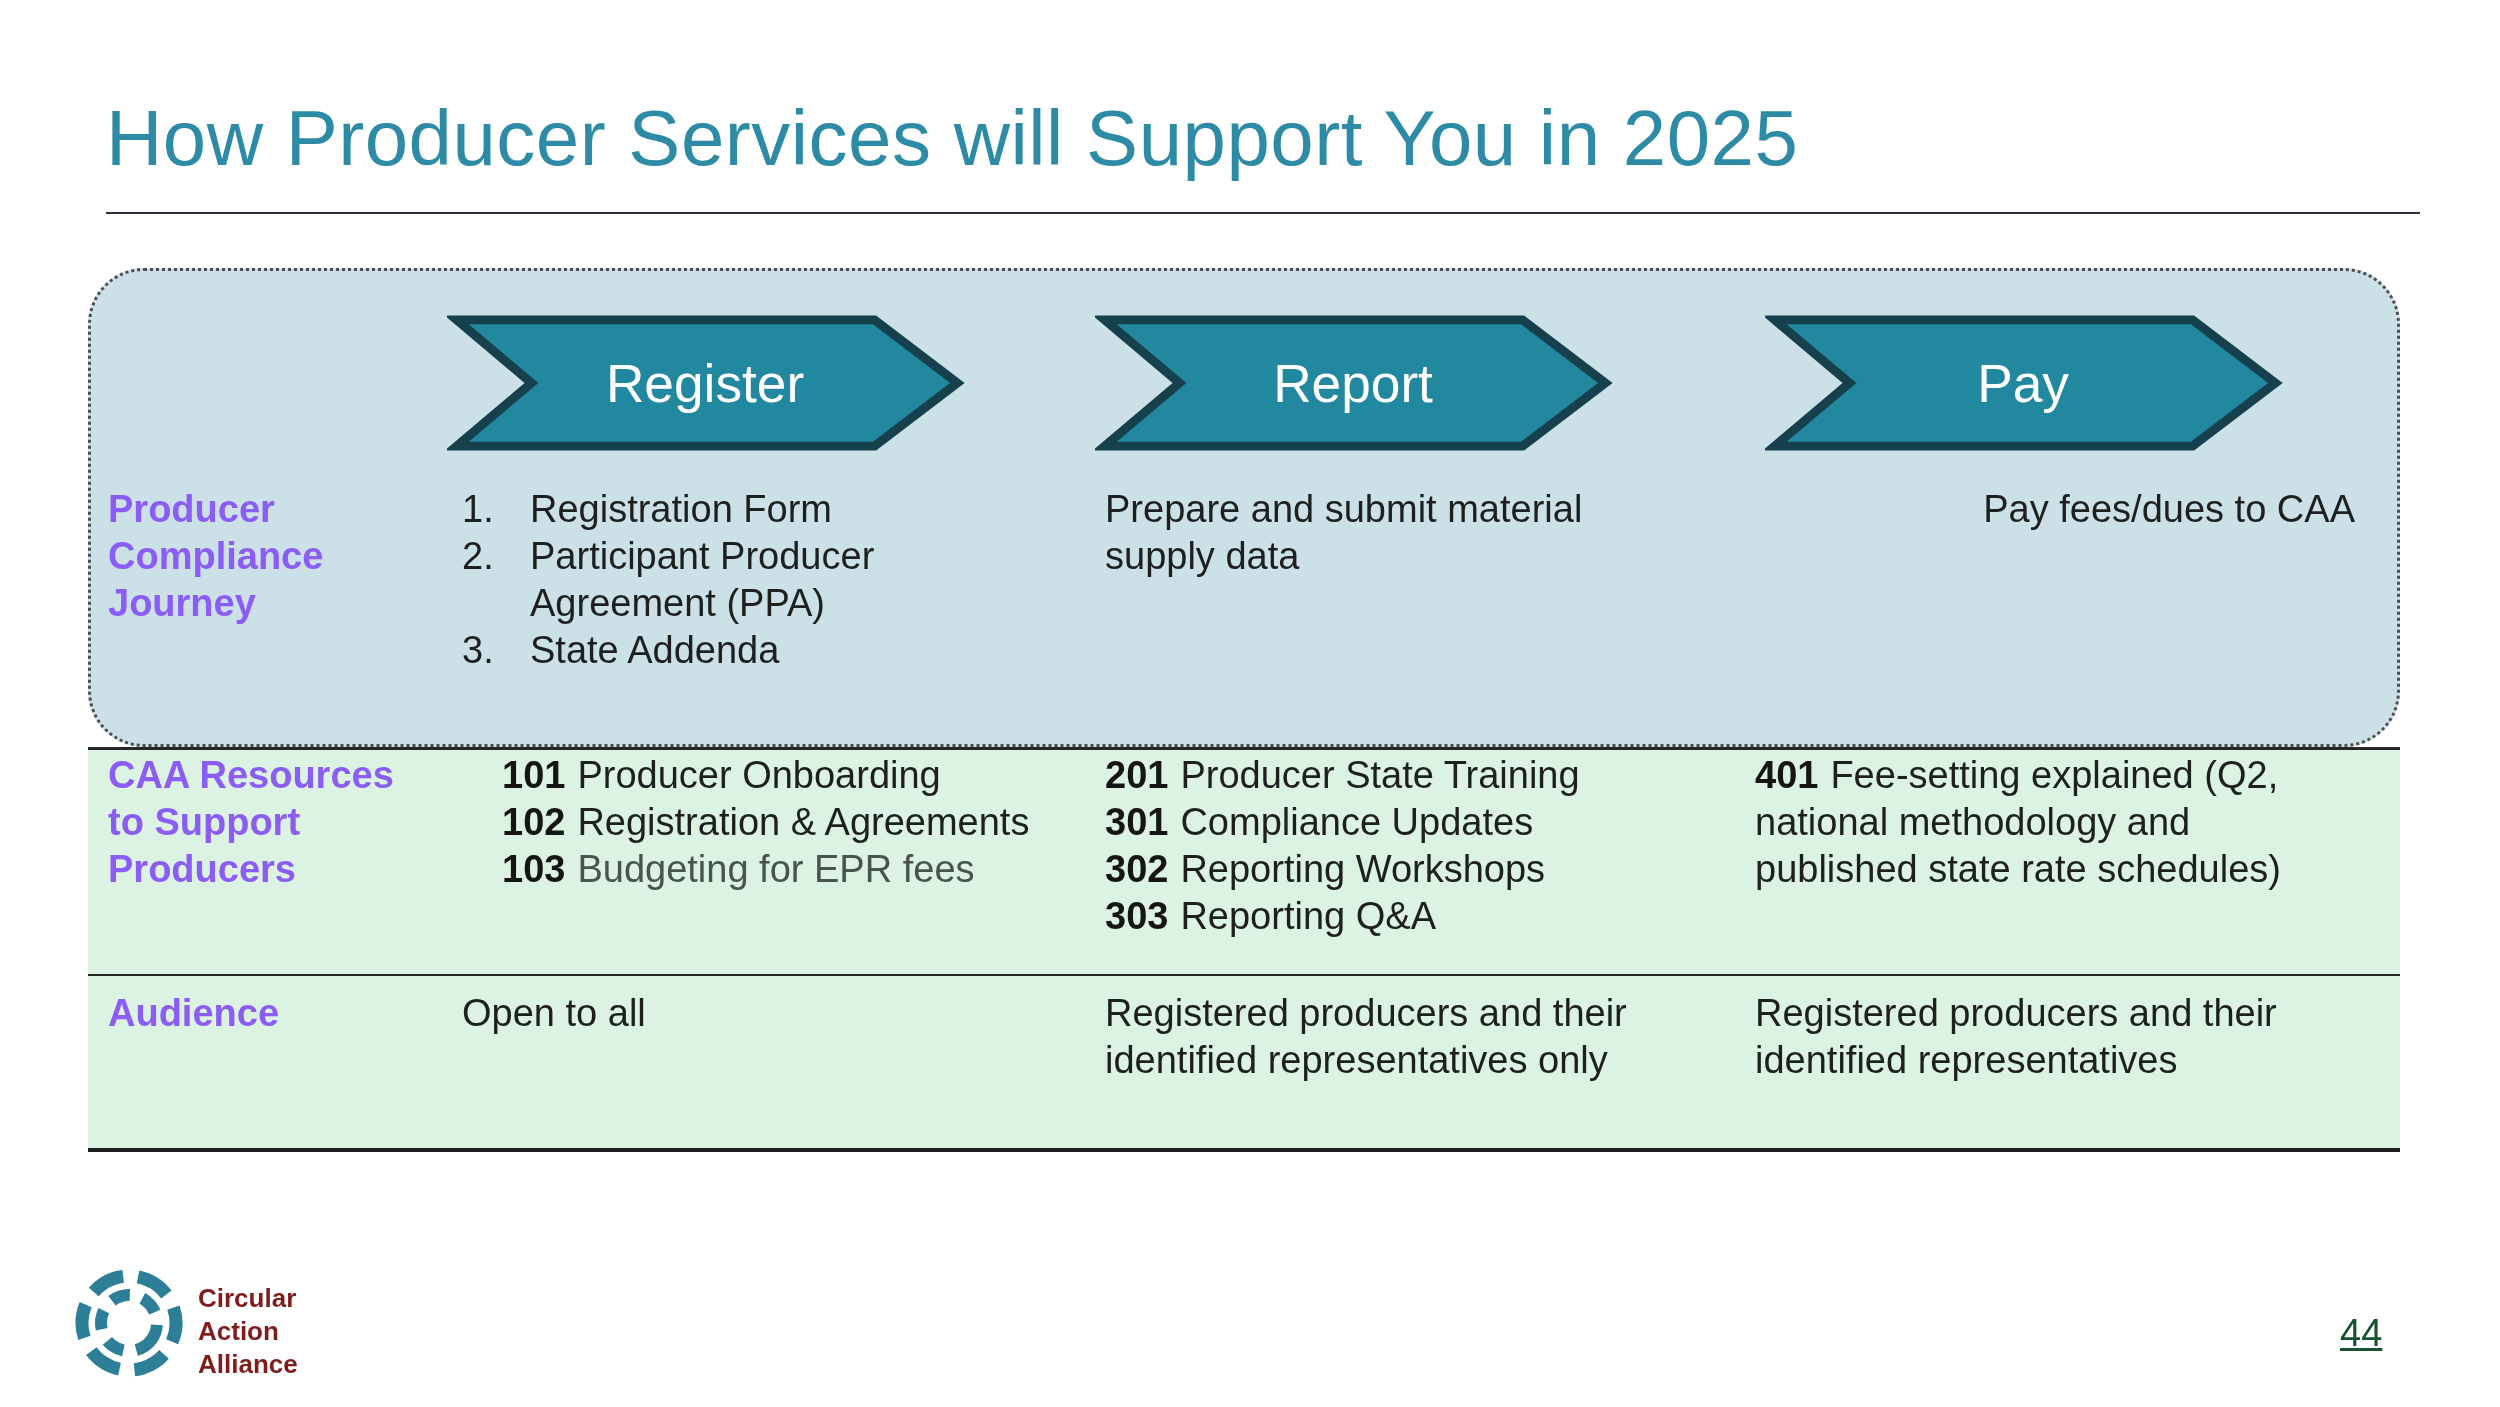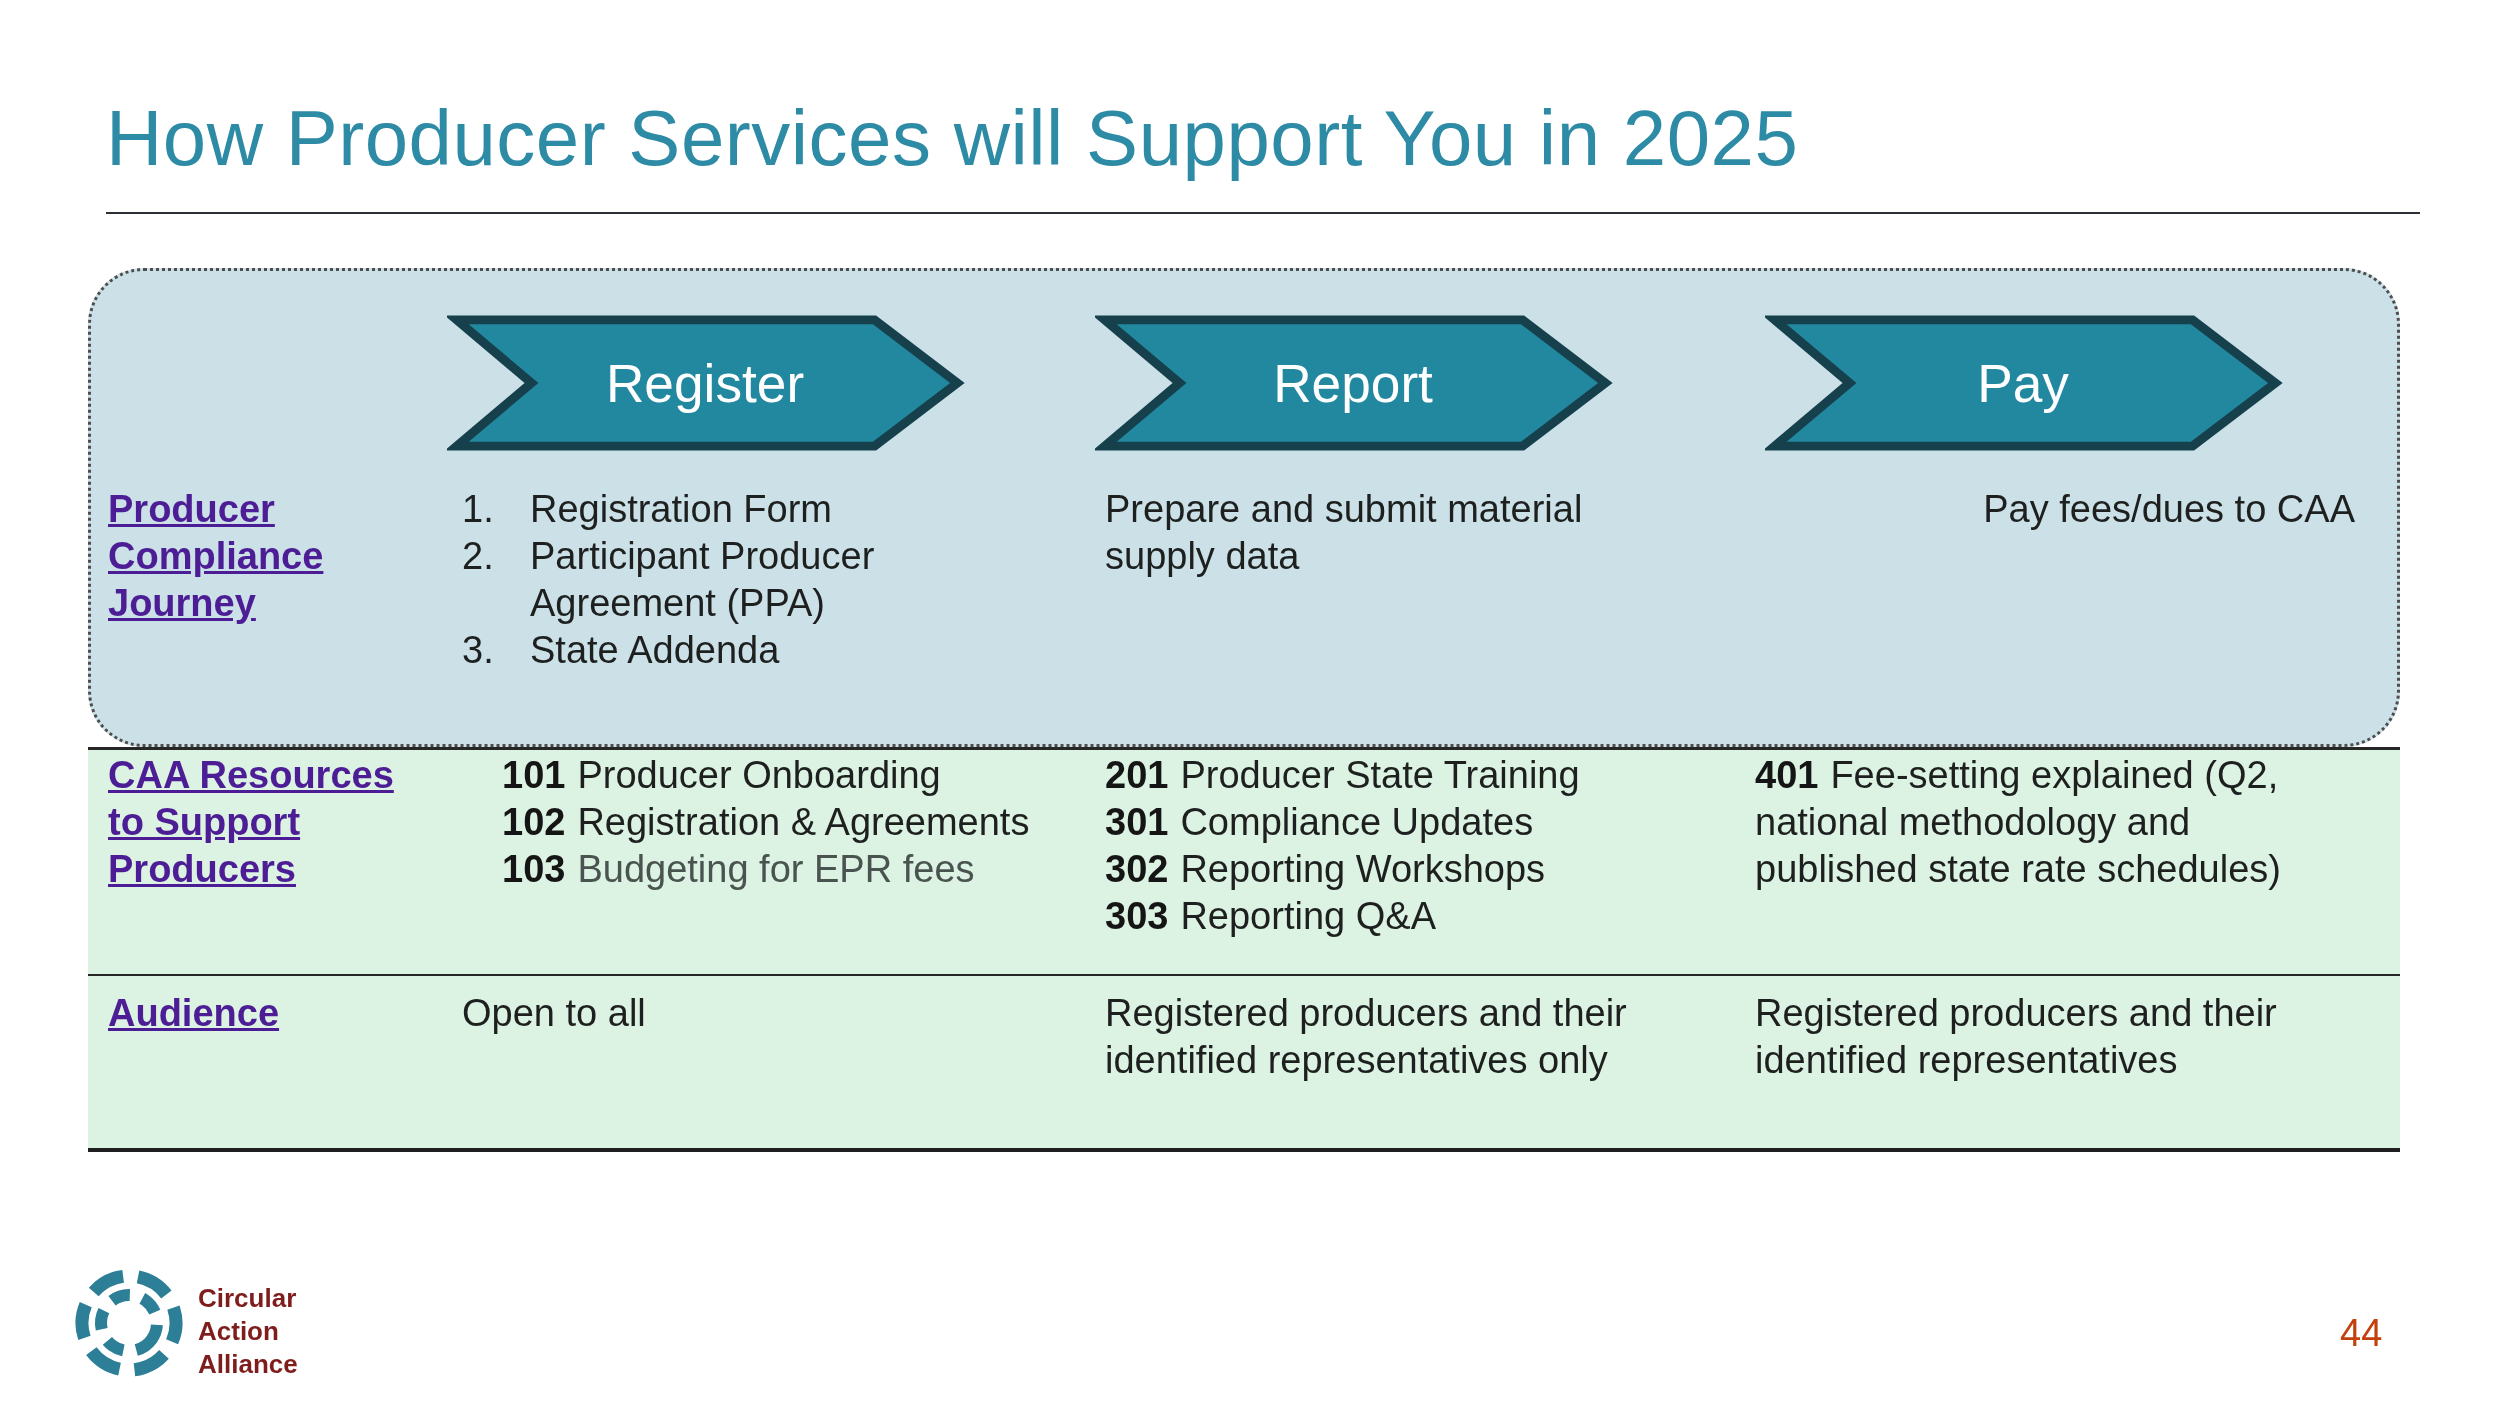--- a/index.html
+++ b/index.html
@@ -17,38 +17,38 @@
   .stage-arrow{position:absolute;top:314px;width:520px;height:138px;}
   .stage-arrow svg{display:block;width:100%;height:100%;}
   .stage-arrow polygon{fill:#21889F;stroke:#16404C;stroke-width:9;stroke-linejoin:miter;}
   .stage-arrow text{font-family:"Liberation Sans",sans-serif;font-size:54px;fill:#ffffff;
                     text-anchor:middle;}
   .arrow-register{left:447px;}
   .arrow-report{left:1095px;}
   .arrow-pay{left:1765px;}
 
   .cell{position:absolute;font-size:38px;line-height:47px;color:#1d201f;}
-  .row-label{font-weight:700;color:#4c1d95;width:290px;text-decoration:underline;}
+  .row-label{font-weight:700;color:#8b5cf6;width:290px;}
 
   .num-list{display:grid;grid-template-columns:68px 430px;}
   .num-list .num{color:#1d201f;}
 
   .code{font-weight:700;color:#151515;margin-right:12px;}
   .muted{color:#49534f;}
 
   .green-band{position:absolute;left:88px;top:747px;width:2312px;height:405px;
               box-sizing:border-box;background:#DCF2E2;
               border-top:3px solid #262626;border-bottom:4px solid #1f1f1f;}
   .row-divider{position:absolute;left:0;top:224px;width:100%;height:2px;background:#262626;}
 
   .footer-logo-mark{position:absolute;left:68px;top:1262px;width:122px;height:122px;}
   .footer-logo-mark circle{fill:none;stroke:#2C7F97;}
   .logo-text{position:absolute;left:198px;top:1282px;font-size:26px;line-height:33px;
              font-weight:700;color:#7f1d1d;}
-  .page-number{position:absolute;left:2340px;top:1312px;font-size:38px;color:#c2410c;}
+  .page-number{position:absolute;left:2340px;top:1312px;font-size:38px;color:#14532d;text-decoration:underline;}
 </style>
 </head>
 <body>
 
 <div class="slide">
 
   <div class="title">How Producer Services will Support You in 2025</div>
   <div class="title-rule"></div>
 
   <div class="journey-panel"></div>

